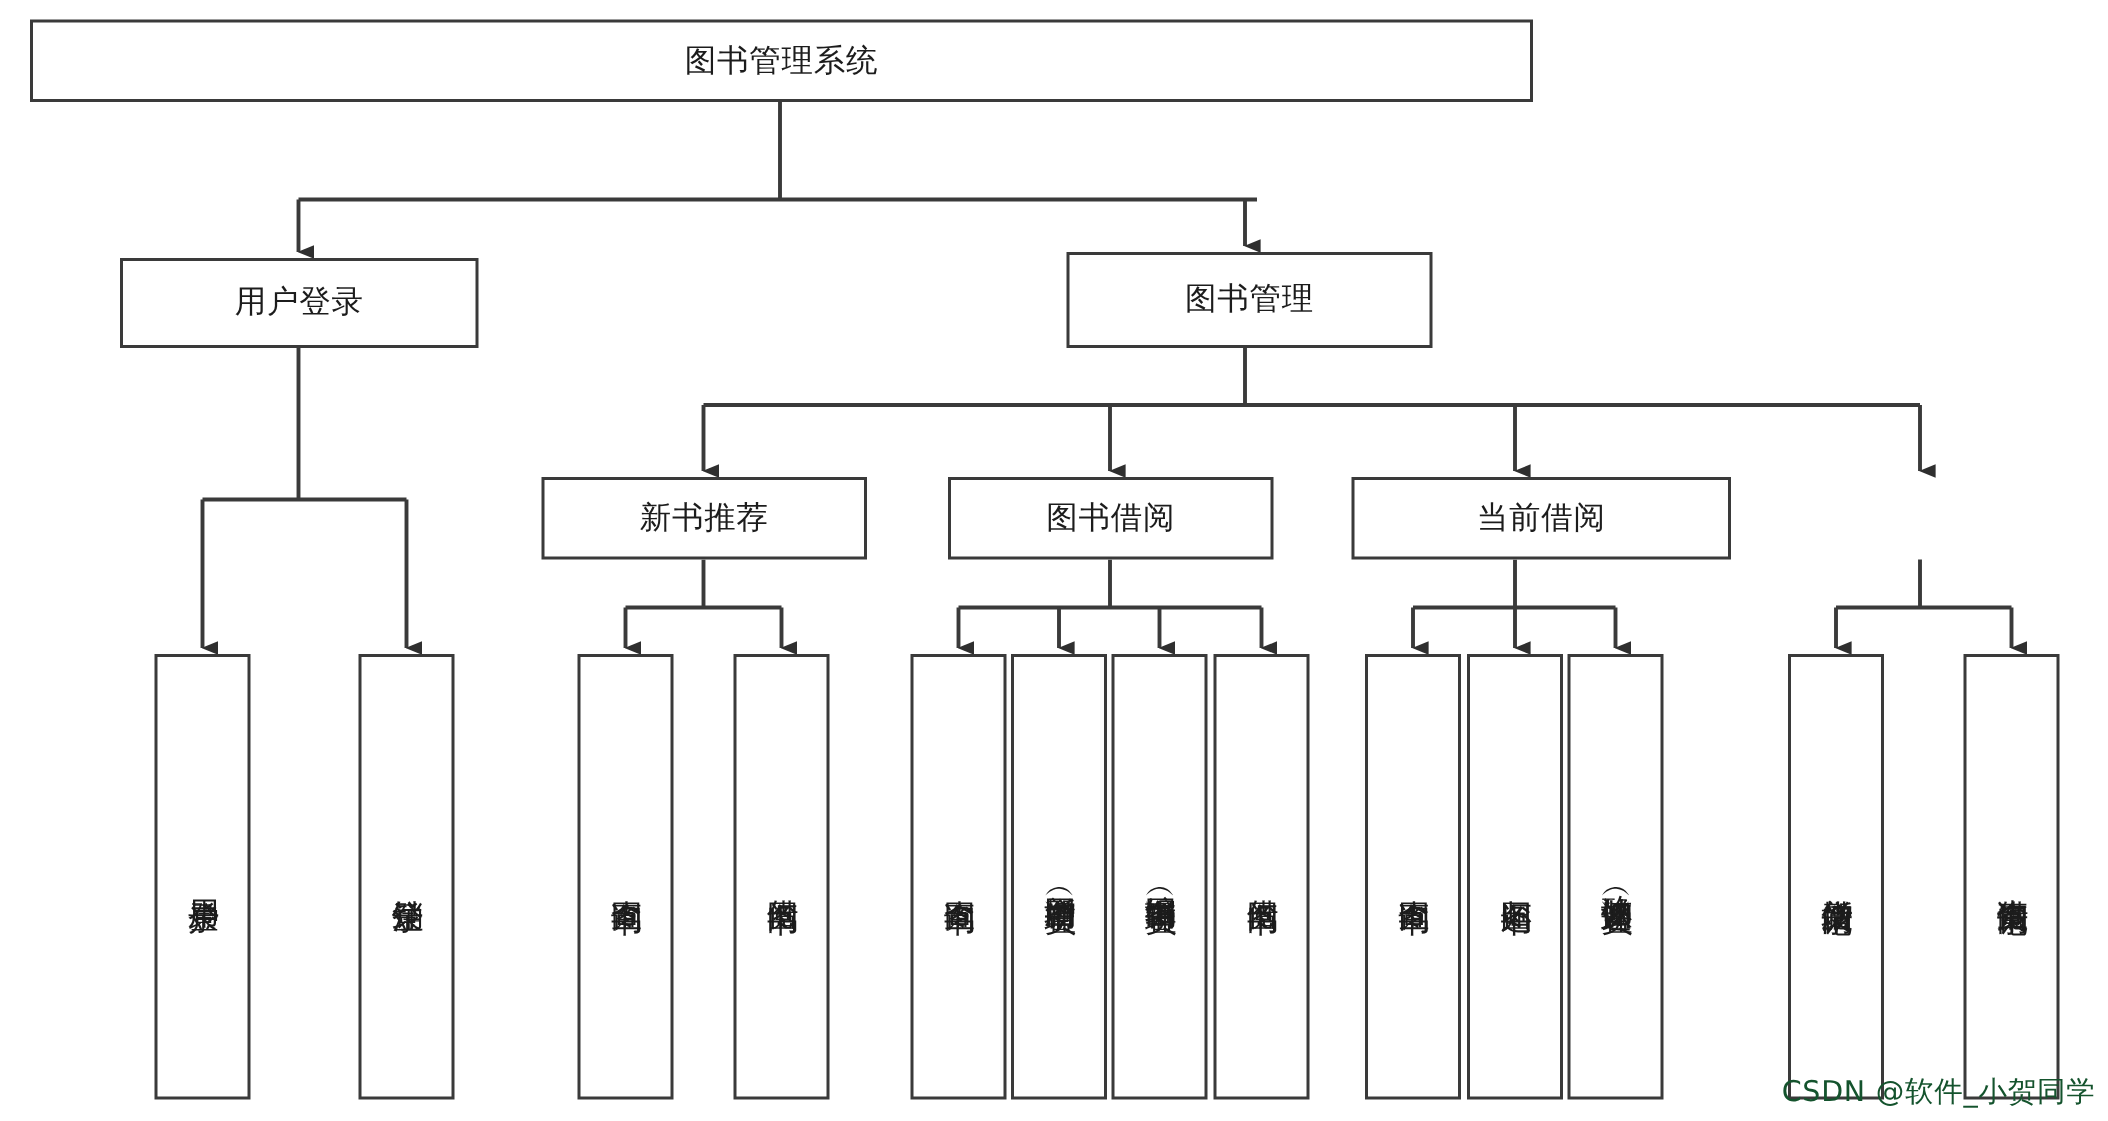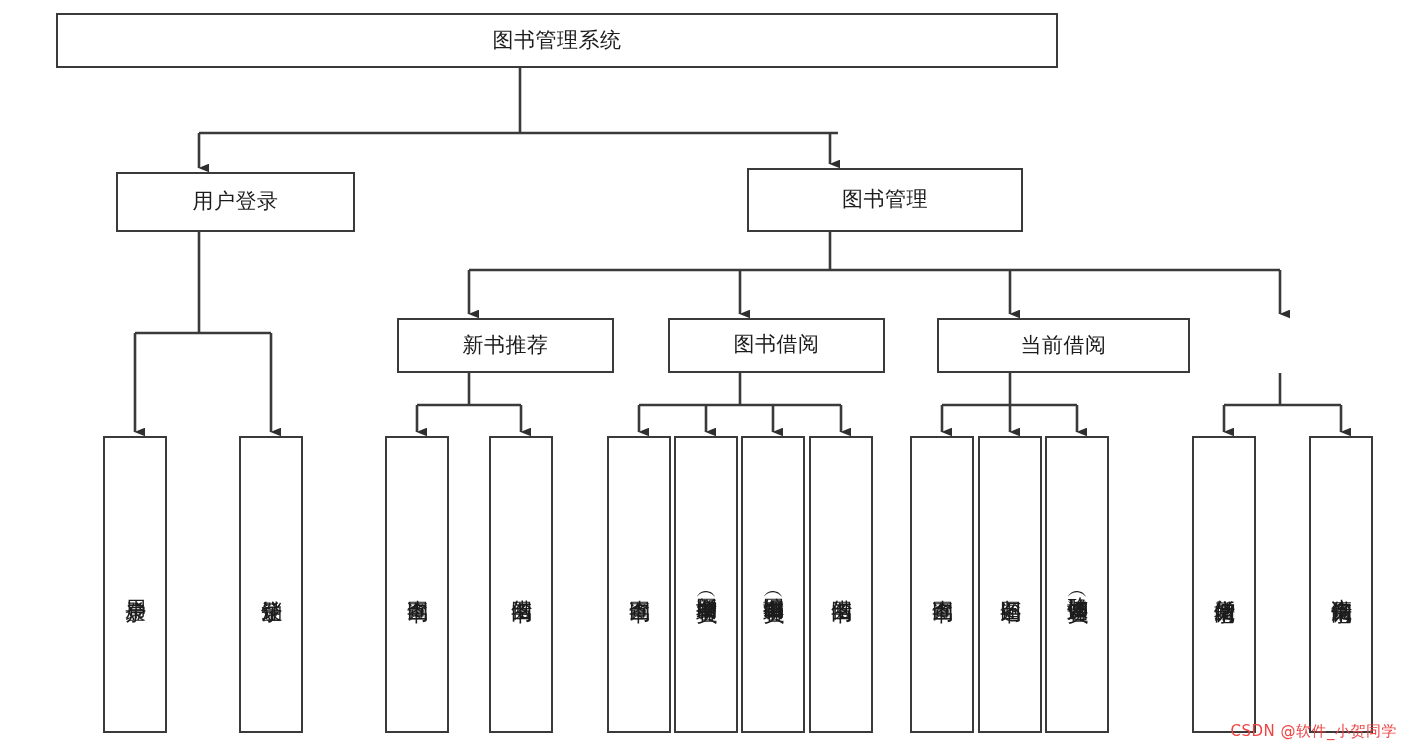--- a/index.html
+++ b/index.html
@@ -33,21 +33,20 @@
     display: flex;
     align-items: center;
     justify-content: center;
     z-index: 2;
   }
   .node-h {
     font-size: 21px;
     line-height: 1.1;
     letter-spacing: 0.5px;
     white-space: nowrap;
-    margin-left: 36px;
   }
   .node-v {
     font-size: 21px;
     line-height: 1.22;
     letter-spacing: 1px;
     writing-mode: vertical-rl;
     text-orientation: upright;
     -webkit-writing-mode: vertical-rl;
     align-items: center;
     justify-content: center;
@@ -56,22 +55,22 @@
   .node-v .vtext {
     writing-mode: vertical-rl;
     text-orientation: upright;
     display: block;
     max-height: 100%;
   }
   .watermark {
     position: absolute;
     right: 8px;
     bottom: 6px;
-    font-size: 15px;
-    color: #ef4444;
+    font-size: 19px;
+    color: #14532d;
     white-space: nowrap;
     z-index: 3;
     letter-spacing: 0.5px;
   }
 </style>
 </head>
 <body>
 
 <div id="canvas">
 
@@ -126,28 +125,28 @@
     </g>
   </svg>
 
   <div class="node node-h" style="left:20px; top:13px; width:1002px; height:55px;">
     <span>图书管理系统</span>
   </div>
 
   <div class="node node-h" style="left:80px; top:172px; width:239px; height:60px;">
     <span>用户登录</span>
   </div>
-  <div class="node node-h" style="left:711px; top:168px; width:276px; height:64px;">
+  <div class="node node-h" style="left:711px; top:168px; width:244px; height:64px;">
     <span>图书管理</span>
   </div>
 
   <div class="node node-h" style="left:361px; top:318px; width:217px; height:55px;">
     <span>新书推荐</span>
   </div>
-  <div class="node node-h" style="left:632px; top:318px; width:217px; height:55px;font-family:Liberation Mono, monospace;">
+  <div class="node node-h" style="left:632px; top:318px; width:217px; height:55px;">
     <span>图书借阅</span>
   </div>
   <div class="node node-h" style="left:901px; top:318px; width:253px; height:55px;">
     <span>当前借阅</span>
   </div>
 
   <div class="node node-v" style="left:103px; top:436px; width:64px; height:297px;">
     <span class="vtext">用户登录</span>
   </div>
   <div class="node node-v" style="left:239px; top:436px; width:64px; height:297px;">

